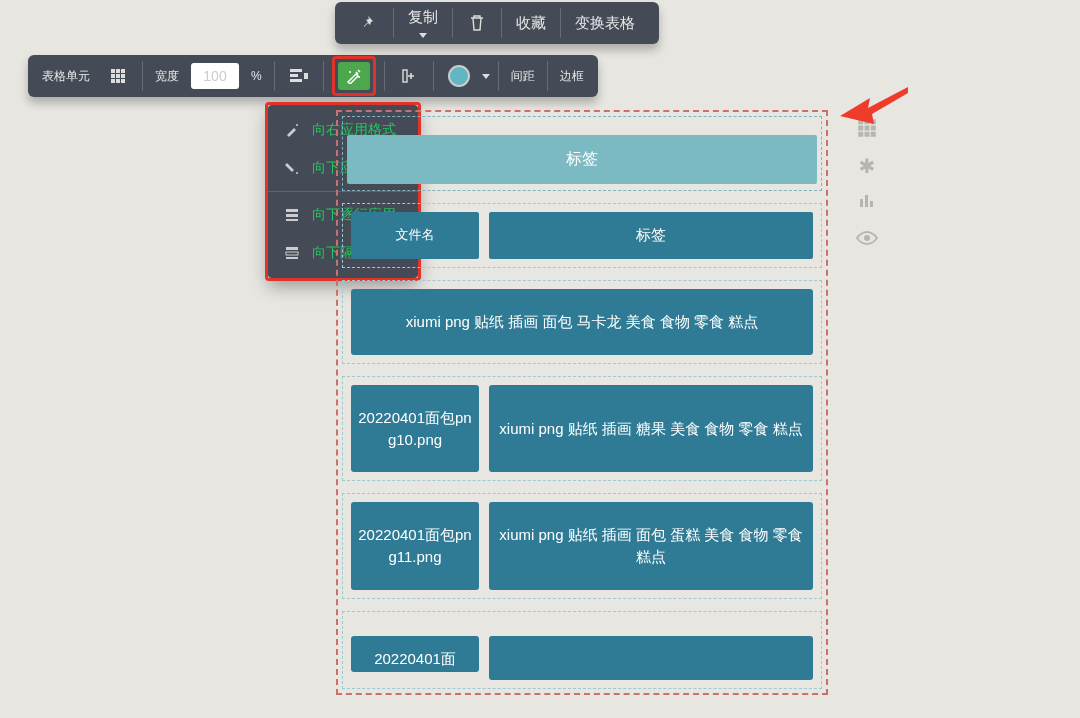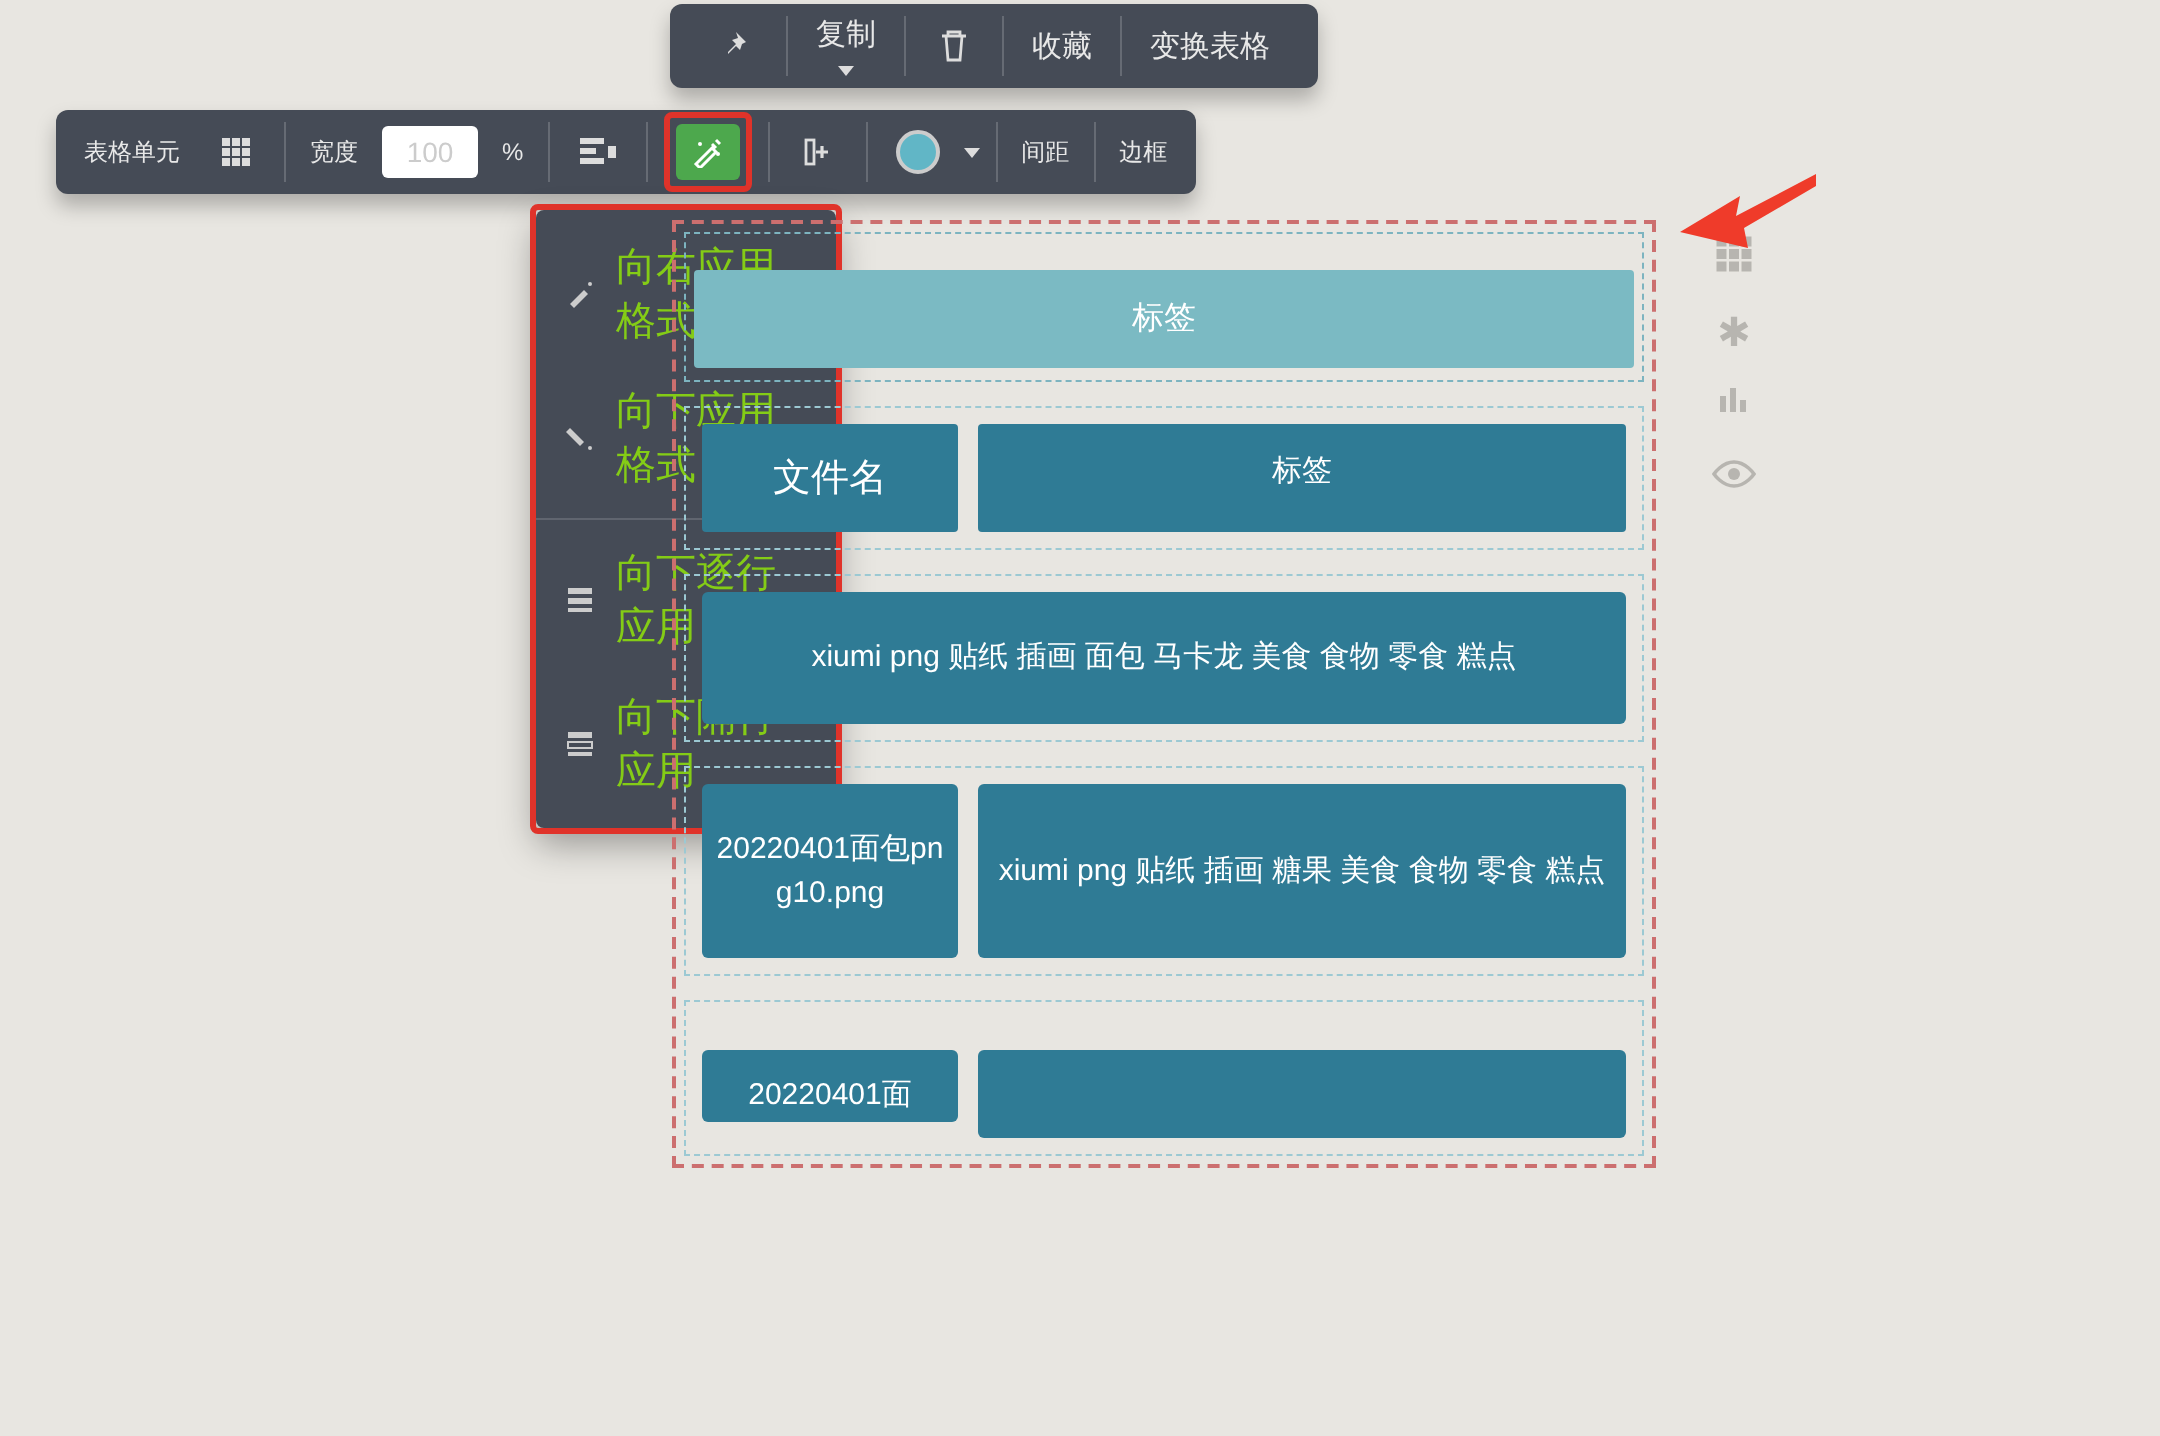--- a/index.html
+++ b/index.html
@@ -96,25 +96,25 @@
     color: #fff;
     box-shadow: 0 8px 18px rgba(0,0,0,0.35);
     width: 150px;
   }
   .dropdown .red-outline-tight {
     position: absolute; inset: -3px;
     pointer-events: none;
   }
   .dd-item {
     padding: 9px 14px;
-    font-size: 20px;
+    font-size: 14px;
     display: flex;
     align-items: center;
     gap: 10px;
-    color: #84cc16;
+    color: #22c55e;
   }
   .dd-sep { height: 1px; background: rgba(255,255,255,0.15); margin: 4px 0; }
   
   .table-wrap {
     position: absolute;
     top: 110px;
     left: 336px;
     width: 492px;
     border: 2px dashed #d46; 
     border-color: #c64a4a;
@@ -132,21 +132,21 @@
     font-size: 16px;
     padding: 14px 0;
     border-radius: 2px;
   }
   .hrow {
     display: flex; gap: 10px; margin-top: 10px;
   }
   .hcell1 {
     flex: 0 0 128px;
     background: #2f7b95;
-    color: #fff; text-align: center; font-size: 19px;
+    color: #fff; text-align: center; font-size: 13px;
     padding: 14px 4px; border-radius: 2px;
   }
   .hcell2 {
     flex: 1;
     background: #2f7b95;
     color: #fff; text-align: center; font-size: 15px;
     padding: 14px 4px; border-radius: 2px;
   }
   .drow {
     display: flex; gap: 10px; margin-top: 18px;
@@ -359,20 +359,30 @@
     <div class="drow" style="margin-top:0;">
       <div class="dcell1">
         <span>20220401面包png10.png</span>
       </div>
       <div class="dcell2">
         <span>xiumi png 贴纸 插画 糖果 美食 食物 零食 糕点</span>
       </div>
     </div>
   </div>
 
+  <div class="row-dashed" style="margin-top:12px;">
+    <div class="drow" style="margin-top:0;">
+      <div class="dcell1">
+        <span>20220401面包png11.png</span>
+      </div>
+      <div class="dcell2">
+        <span>xiumi png 贴纸 插画 面包 蛋糕 美食 食物 零食 糕点</span>
+      </div>
+    </div>
+  </div>
 
   <div class="row-dashed" style="margin-top:12px;">
     <div class="partial-lastrow">
       <div class="dcell1" style="height:36px; padding:10px 6px 0;">
         <span>20220401面</span>
       </div>
       <div class="dcell2" style="height:36px;"></div>
     </div>
   </div>
 </div>

